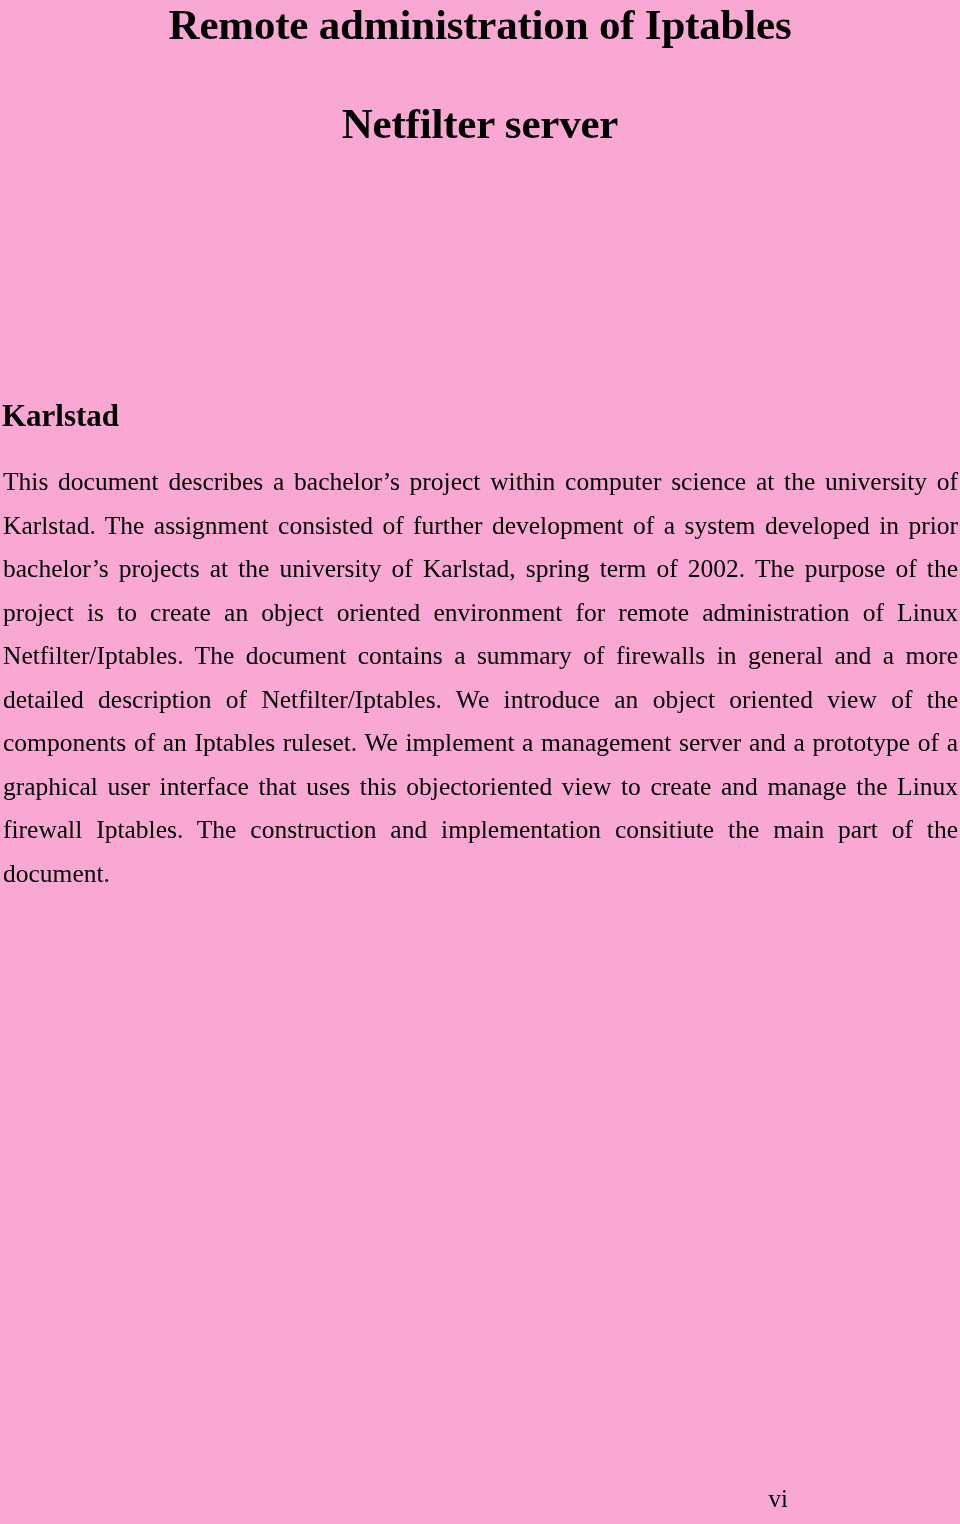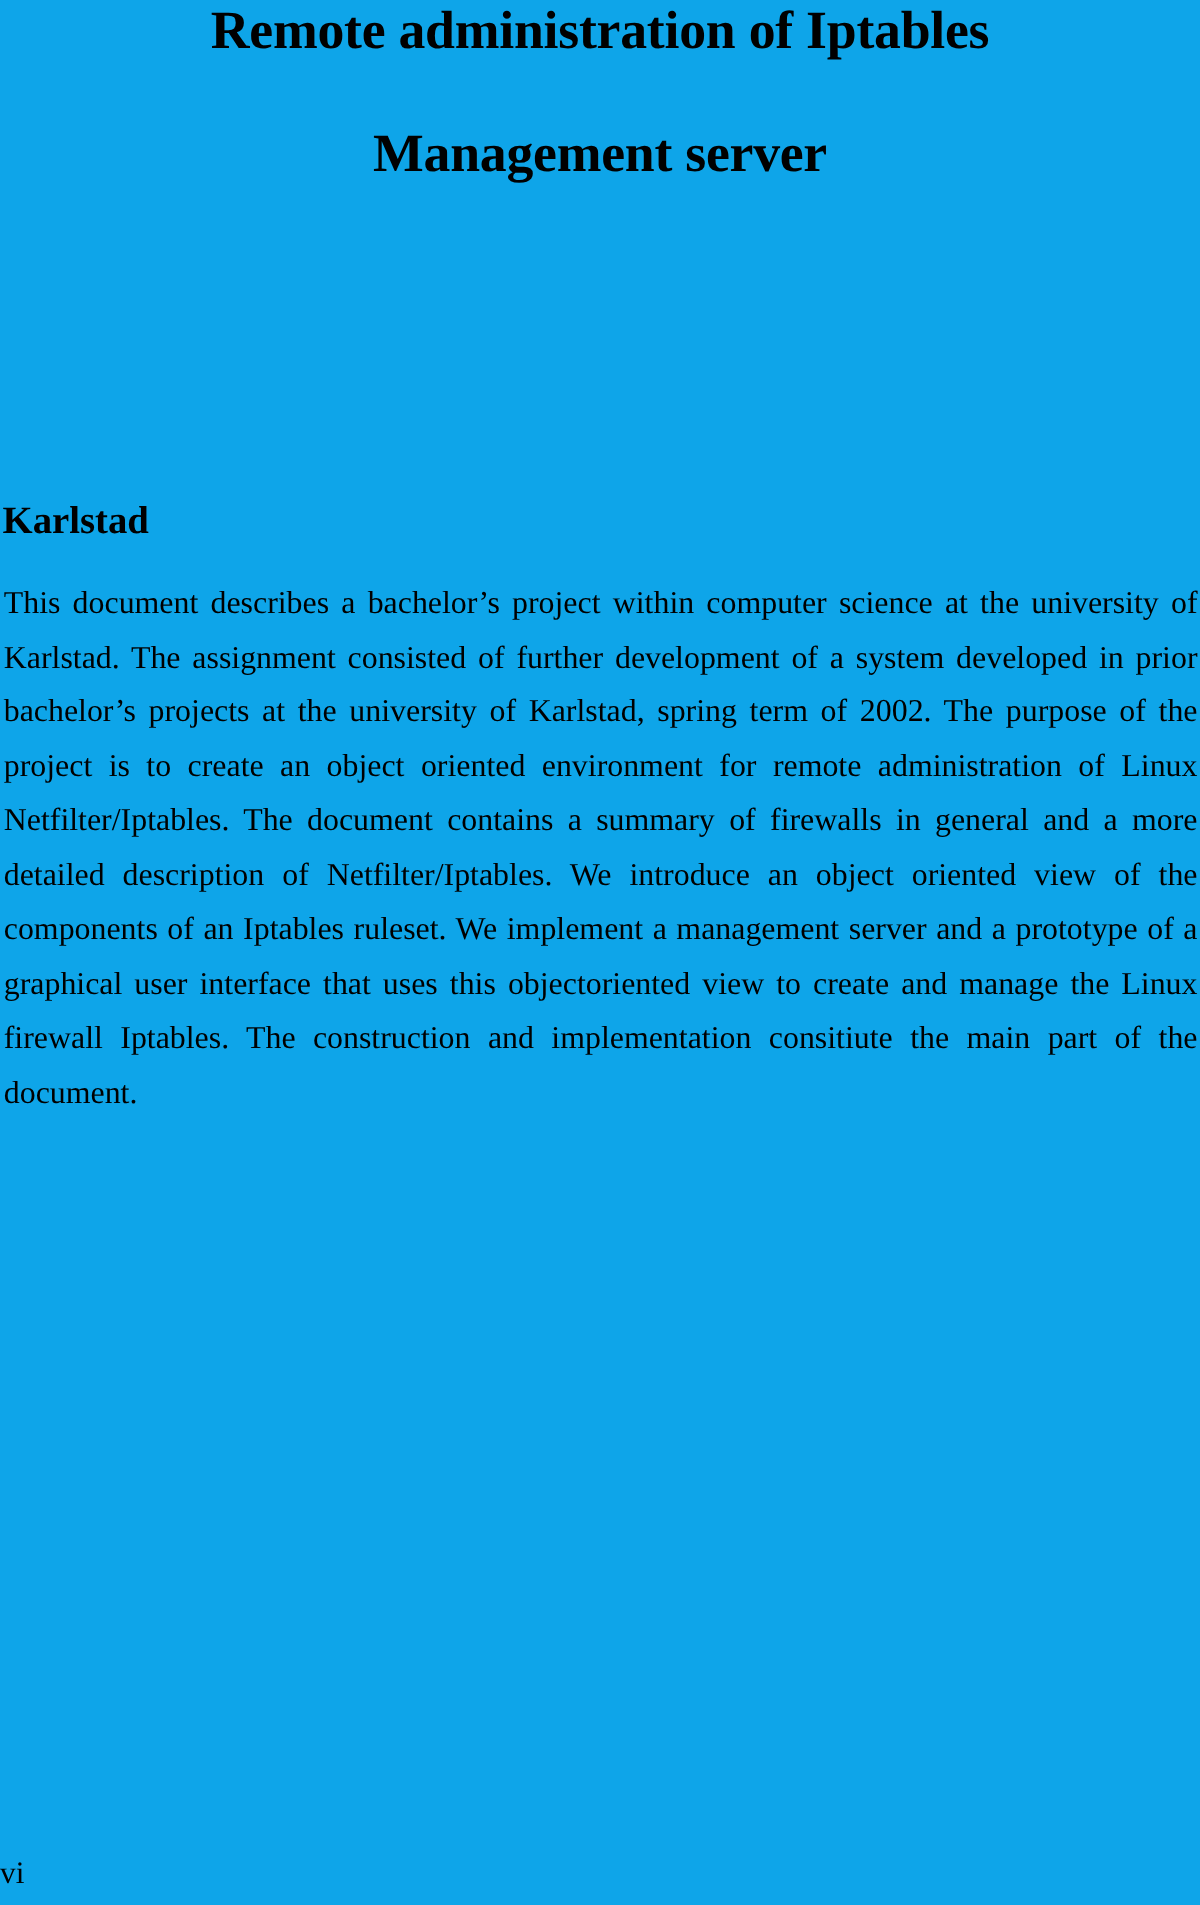--- a/index.html
+++ b/index.html
@@ -6,21 +6,21 @@
   html, body {
     margin: 0;
     padding: 0;
     background: #ffffff;
   }
 
   .page {
     position: relative;
     width: 960px;
     height: 1524px;
-    background: #0ea5e9;
+    background: #f9a8d4;
     overflow: hidden;
     font-family: "Liberation Serif", "DejaVu Serif", serif;
     color: #000000;
     -webkit-font-smoothing: antialiased;
   }
 
   
   .title-block {
     position: absolute;
     left: 0;
@@ -76,35 +76,35 @@
     padding: 0;
     hyphens: none;
   }
 
   
   .page-number {
     position: absolute;
     left: 0;
     top: 1484px;
     width: 788px;
-    text-align: left;
+    text-align: right;
     font-size: 25px;
     line-height: 30px;
     margin: 0;
     padding: 0;
   }
 </style>
 </head>
 <body>
 
 <div class="page">
 
   <div class="title-block">
     <h1 class="doc-title">Remote administration of Iptables</h1>
-    <h1 class="doc-subtitle">Management server</h1>
+    <h1 class="doc-subtitle">Netfilter server</h1>
   </div>
 
   <h2 class="abstract-heading">Karlstad</h2>
 
   <p class="abstract-body">This document describes a bachelor’s project within computer science at the university of Karlstad. The assignment consisted of further development of a system developed in prior bachelor’s projects at the university of Karlstad, spring term of 2002. The purpose of the project is to create an object oriented environment for remote administration of Linux Netfilter/Iptables. The document contains a summary of firewalls in general and a more detailed description of Netfilter/Iptables. We introduce an object oriented view of the components of an Iptables ruleset. We implement a management server and a prototype of a graphical user interface that uses this objectoriented view to create and manage the Linux firewall Iptables. The construction and implementation consitiute the main part of the document.</p>
 
   <div class="page-number">vi</div>
 
 </div>
 

